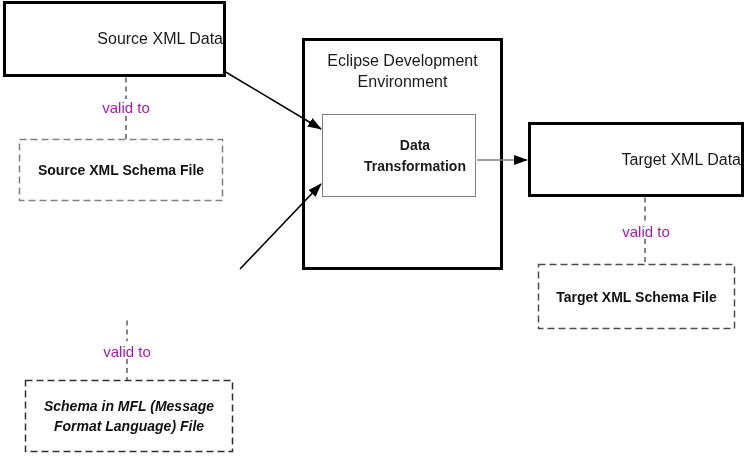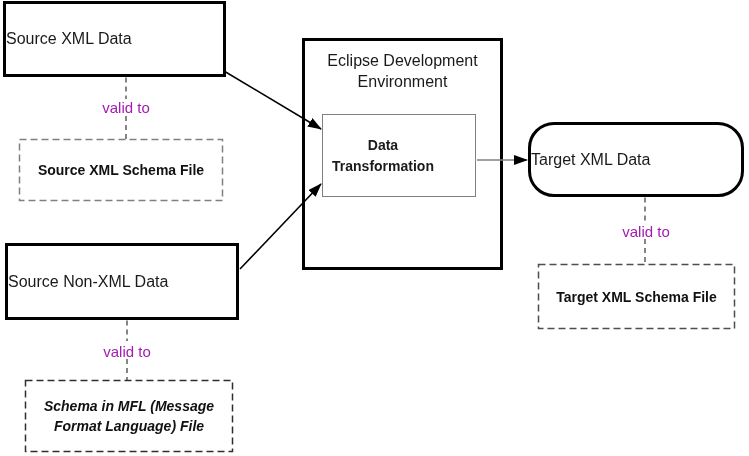--- a/index.html
+++ b/index.html
@@ -1,21 +1,21 @@
 <!DOCTYPE html>
 <html><head>
 <meta charset="utf-8">
 <style>
   html,body{margin:0;padding:0;background:#fff;}
   .canvas{
     position:relative;width:749px;height:456px;background:#ffffff;
     font-family:"Liberation Sans", sans-serif;color:#1a1a1a;overflow:hidden;
   }
   .box{position:absolute;box-sizing:border-box;background:#ffffff;
-       display:flex;align-items:center;justify-content:flex-start;text-align:center;}
+       display:flex;align-items:center;justify-content:flex-end;text-align:center;}
   .solid{border:3px solid #000000;}
   .solid .lbl{font-size:16px;font-weight:400;color:#1a1a1a;}
   .inner{border:1px solid #808080;}
   .inner .lbl{font-size:14px;font-weight:700;line-height:21px;width:120px;}
   .dashedbox{position:absolute;box-sizing:border-box;background:transparent;
        display:flex;align-items:center;justify-content:center;text-align:center;}
   .dashedbox .lbl{font-size:14px;font-weight:700;line-height:20px;width:185px;color:#111;}
   .eclipse{justify-content:flex-start;flex-direction:column;padding-top:9px;}
   .eclipse .lbl{width:185px;line-height:21px;}
   .validto{
@@ -26,33 +26,30 @@
 </style>
 </head>
 <body>
 
 <div class="canvas">
 
   <div class="box solid" style="left:3px;top:1px;width:223px;height:76px;">
     <span class="lbl">Source XML Data</span>
   </div>
 
-  <div class="box solid" style="left:5px;top:243px;width:234px;height:77px;">
-    <span class="lbl">Source Non-XML Data</span>
-  </div>
 
   <div class="box solid eclipse" style="left:302px;top:38px;width:201px;height:232px;">
     <span class="lbl">Eclipse Development Environment</span>
   </div>
 
   <div class="box inner" style="left:322px;top:114px;width:154px;height:83px;">
     <span class="lbl">Data Transformation</span>
   </div>
 
-  <div class="box solid" style="left:528px;top:122px;width:216px;height:75px;border-radius:26px;">
+  <div class="box solid" style="left:528px;top:122px;width:216px;height:75px;">
     <span class="lbl">Target XML Data</span>
   </div>
 
   <div class="dashedbox" style="left:19px;top:139px;width:204px;height:62px;">
     <span class="lbl">Source XML Schema File</span>
   </div>
 
   <div class="dashedbox" style="left:25px;top:380px;width:208px;height:72px;">
     <span class="lbl" style="width:182px;font-style:italic;">Schema in MFL (Message Format Language) File</span>
   </div>

